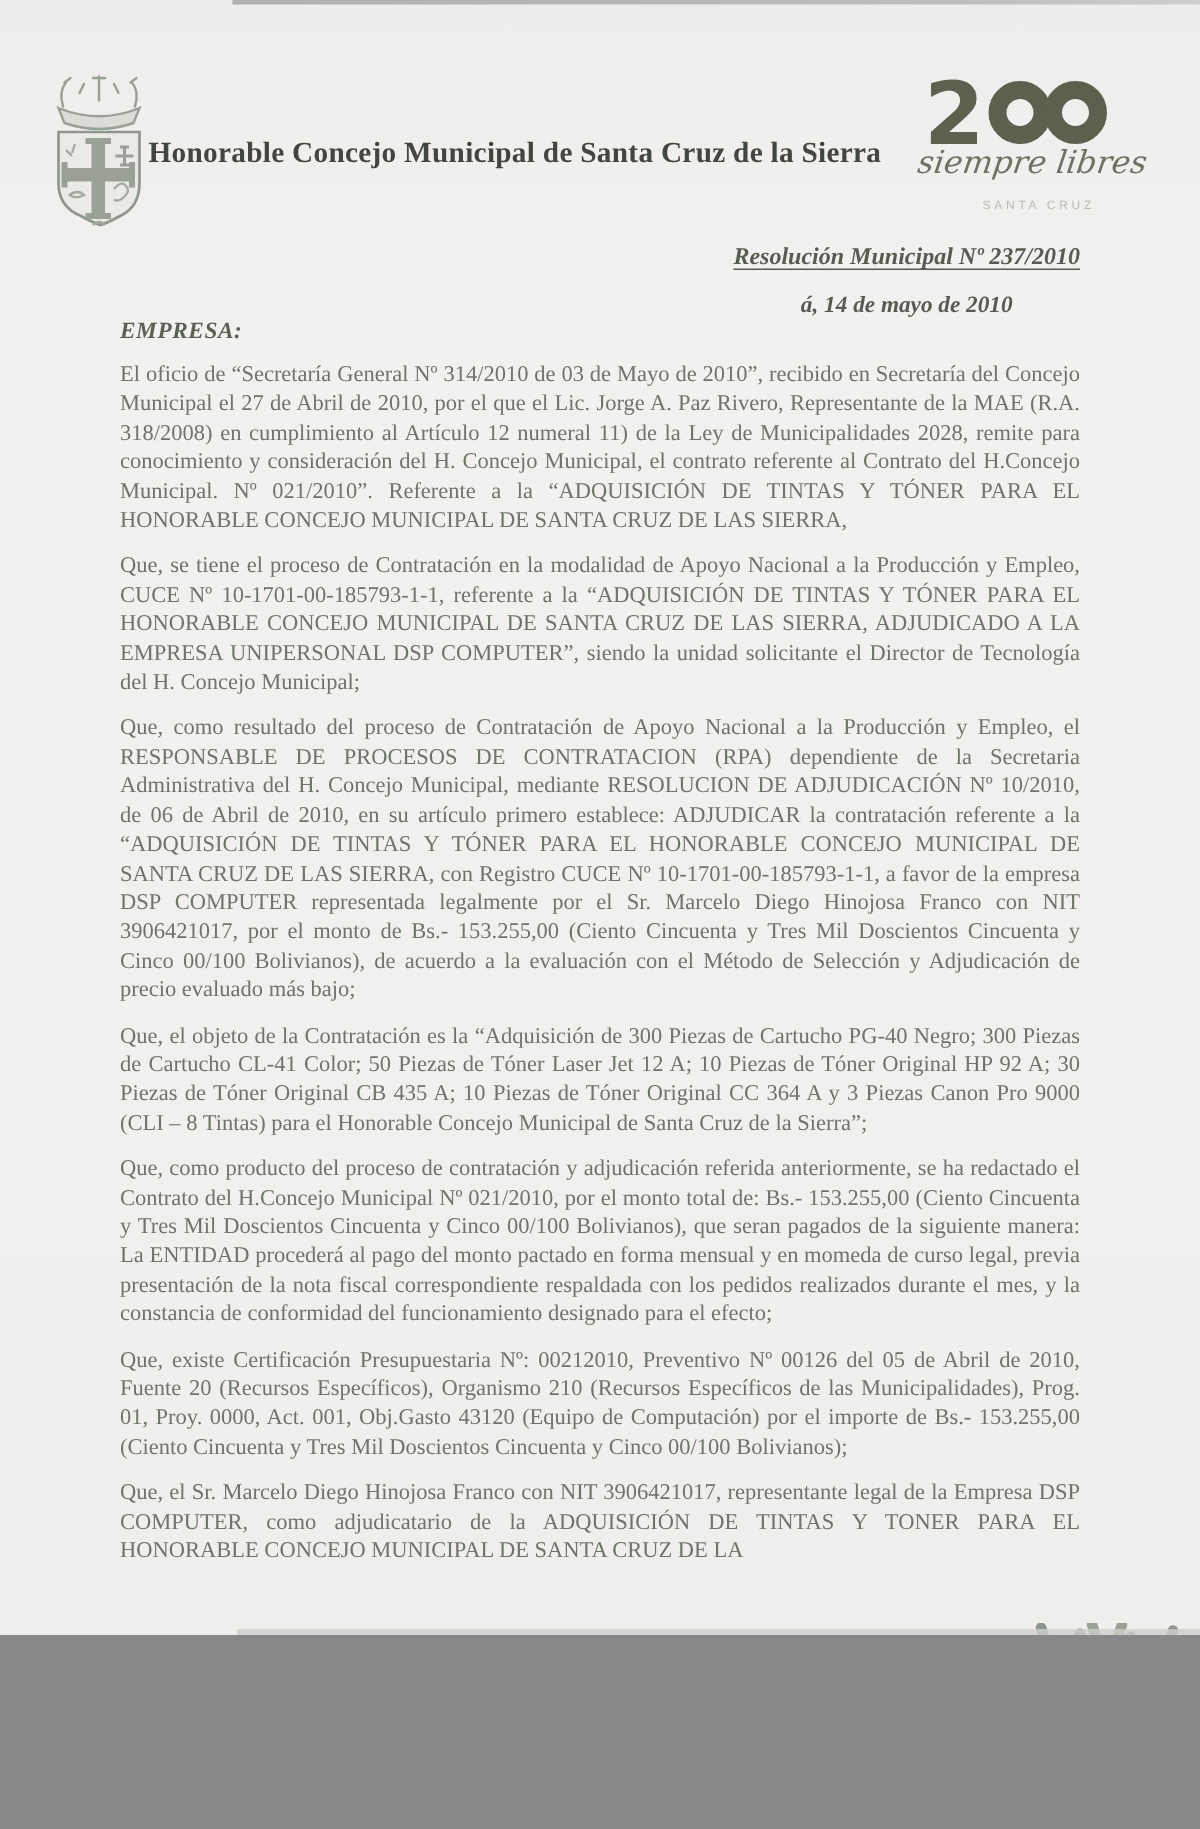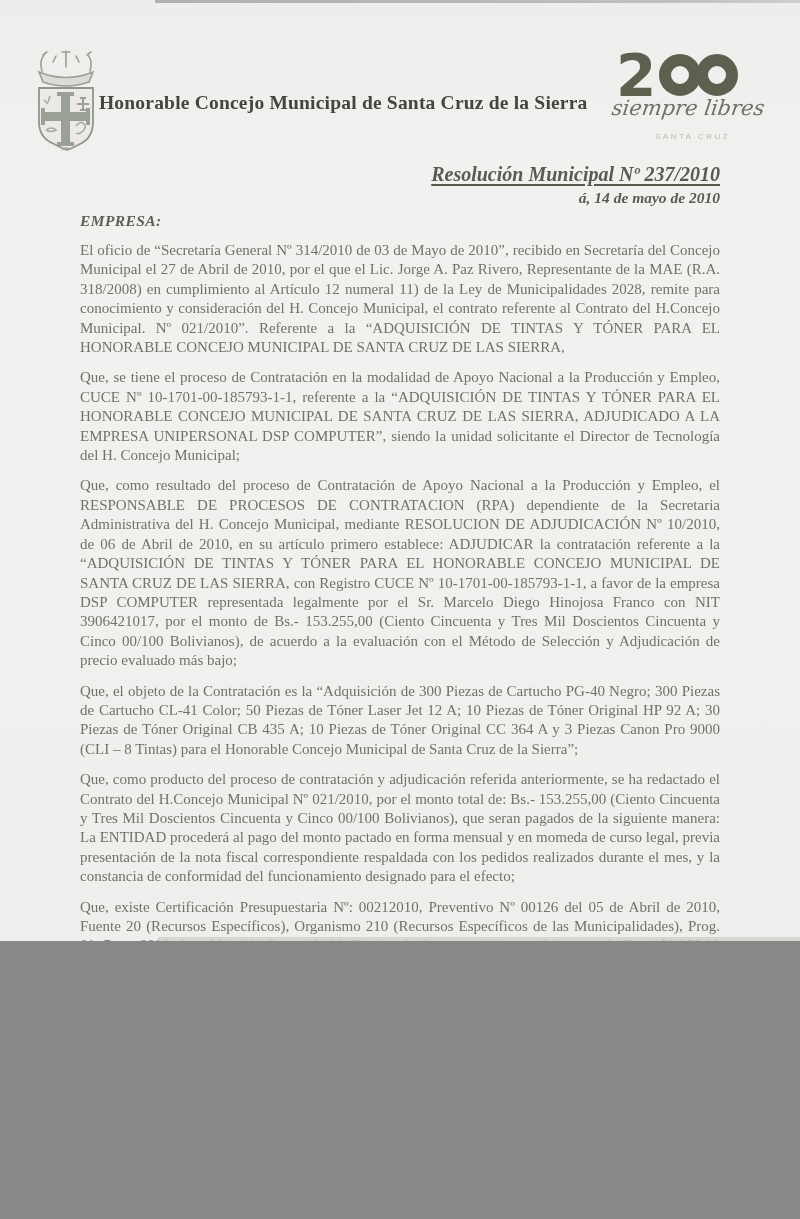--- a/index.html
+++ b/index.html
@@ -1,17 +1,17 @@
 <!DOCTYPE html>
 <html style="--paper: #f1f0ee; --ink: #6d7468; --ink-dark: #41463e; --logo-olive: #5d604f; --logo-green: #8e968a;"><head>
 <meta charset="utf-8">
 <style>
   html,body{margin:0;padding:0;background:#888;}
   .page{
-    position:relative;width:800px;height:941px;margin:0 auto;
+    position:relative;width:800px;height:1090px;margin:0 auto;
     background:linear-gradient(180deg,#eeedeb 0%,#f2f1ef 18%,#f1f0ee 70%,#efeeec 100%);
     overflow:hidden;
     font-family:"Liberation Serif",serif;
     color:var(--ink,#6d7468);
   }
   .scan-line-top{position:absolute;top:0;left:155px;width:645px;height:3px;
     background:linear-gradient(90deg,#7e7e7c 0%,#8a8a88 40%,#9a9a98 80%,#b5b5b3 100%);opacity:.55;}
   .scan-line-bottom{position:absolute;bottom:0;left:158px;width:642px;height:4px;background:#cfcecb;opacity:.8;}
 
   
@@ -27,24 +27,24 @@
     font-style:italic;font-size:21px;transform:skewX(-8deg);
     color:#6d7263;text-align:center;white-space:nowrap;
     font-family:"DejaVu Serif",serif;
   }
   .logo200-caption{
     position:absolute;left:655px;top:132px;font-size:8px;letter-spacing:2.5px;
     color:#b9bab0;font-family:"Liberation Sans",sans-serif;
   }
   .res-block{position:absolute;right:80px;top:163px;text-align:right;}
   .res-title{
-    font-weight:bold;font-style:italic;font-size:20px;color:#565d50;
+    font-weight:bold;font-style:italic;font-size:16px;color:#565d50;
     text-decoration:underline;text-underline-offset:3px;white-space:nowrap;
   }
-  .res-date{font-weight:bold;font-style:italic;font-size:15.5px;color:#565d50;margin-top:3px;}
+  .res-date{font-weight:bold;font-style:italic;font-size:15.5px;color:#565d50;margin-top:14px;text-align:center;}
 
   
   .body-text{position:absolute;left:80px;top:206px;width:640px;padding-top:6px;}
   .sec-heading{
     font-weight:bold;font-style:italic;font-size:15.5px;color:#5b6254;
     letter-spacing:.4px;margin:0 0 11px 0;
   }
   .para{
     font-size:15px;line-height:19.4px;text-align:justify;
     margin:0 0 11px 0;color:var(--ink,#6d7468);
@@ -125,20 +125,21 @@
 
   <div class="body-text">
     <p class="sec-heading">EMPRESA:</p>
     <p class="para">El oficio de “Secretaría General Nº 314/2010 de 03 de Mayo de 2010”, recibido en Secretaría del Concejo Municipal el 27 de Abril de 2010, por el que el Lic. Jorge A. Paz Rivero, Representante de la MAE (R.A. 318/2008) en cumplimiento al Artículo 12 numeral 11) de la Ley de Municipalidades 2028, remite para conocimiento y consideración del H. Concejo Municipal, el contrato referente al Contrato del H.Concejo Municipal. Nº 021/2010”. Referente a la “ADQUISICIÓN DE TINTAS Y TÓNER PARA EL HONORABLE CONCEJO MUNICIPAL DE SANTA CRUZ DE LAS SIERRA,</p>
 
     <p class="para">Que, se tiene el proceso de Contratación en la modalidad de Apoyo Nacional a la Producción y Empleo, CUCE Nº 10-1701-00-185793-1-1, referente a la “ADQUISICIÓN DE TINTAS Y TÓNER PARA EL HONORABLE CONCEJO MUNICIPAL DE SANTA CRUZ DE LAS SIERRA, ADJUDICADO A LA EMPRESA UNIPERSONAL DSP COMPUTER”, siendo la unidad solicitante el Director de Tecnología del H. Concejo Municipal;</p>
     <p class="para">Que, como resultado del proceso de Contratación de Apoyo Nacional a la Producción y Empleo, el RESPONSABLE DE PROCESOS DE CONTRATACION (RPA) dependiente de la Secretaria Administrativa del H. Concejo Municipal, mediante RESOLUCION DE ADJUDICACIÓN Nº 10/2010, de 06 de Abril de 2010, en su artículo primero establece: ADJUDICAR la contratación referente a la “ADQUISICIÓN DE TINTAS Y TÓNER PARA EL HONORABLE CONCEJO MUNICIPAL DE SANTA CRUZ DE LAS SIERRA, con Registro CUCE Nº 10-1701-00-185793-1-1, a favor de la empresa DSP COMPUTER representada legalmente por el Sr. Marcelo Diego Hinojosa Franco con NIT 3906421017, por el monto de Bs.- 153.255,00 (Ciento Cincuenta y Tres Mil Doscientos Cincuenta y Cinco 00/100 Bolivianos), de acuerdo a la evaluación con el Método de Selección y Adjudicación de precio evaluado más bajo;</p>
     <p class="para">Que, el objeto de la Contratación es la “Adquisición de 300 Piezas de Cartucho PG-40 Negro; 300 Piezas de Cartucho CL-41 Color; 50 Piezas de Tóner Laser Jet 12 A; 10 Piezas de Tóner Original HP 92 A; 30 Piezas de Tóner Original CB 435 A; 10 Piezas de Tóner Original CC 364 A y 3 Piezas Canon Pro 9000 (CLI – 8 Tintas) para el Honorable Concejo Municipal de Santa Cruz de la Sierra”;</p>
     <p class="para">Que, como producto del proceso de contratación y adjudicación referida anteriormente, se ha redactado el Contrato del H.Concejo Municipal Nº 021/2010, por el monto total de: Bs.- 153.255,00 (Ciento Cincuenta y Tres Mil Doscientos Cincuenta y Cinco 00/100 Bolivianos), que seran pagados de la siguiente manera: La ENTIDAD procederá al pago del monto pactado en forma mensual y en momeda de curso legal, previa presentación de la nota fiscal correspondiente respaldada con los pedidos realizados durante el mes, y la constancia de conformidad del funcionamiento designado para el efecto;</p>
     <p class="para">Que, existe Certificación Presupuestaria Nº: 00212010, Preventivo Nº 00126 del 05 de Abril de 2010, Fuente 20 (Recursos Específicos), Organismo 210 (Recursos Específicos de las Municipalidades), Prog. 01, Proy. 0000, Act. 001, Obj.Gasto 43120 (Equipo de Computación) por el importe de Bs.- 153.255,00 (Ciento Cincuenta y Tres Mil Doscientos Cincuenta y Cinco 00/100 Bolivianos);</p>
+    <p class="para">Que, el Sr. Marcelo Diego Hinojosa Franco con NIT 3906421017, representante legal de la Empresa DSP COMPUTER, como adjudicatario de la ADQUISICIÓN DE TINTAS Y TONER PARA EL HONORABLE CONCEJO MUNICIPAL DE SANTA CRUZ DE LA</p>
   </div>
 
   <div class="somos-logo">
     <svg width="110" height="72" viewBox="0 0 110 72">
       <g stroke="#8e968a" stroke-width="7" stroke-linecap="round" fill="none">
         <path d="M9,3 L17,27"></path>
           <path d="M35,7 L27,27"></path>
         <path d="M69,9 L77,31"></path>
           <path d="M97,5 L89,29"></path>
       </g>

